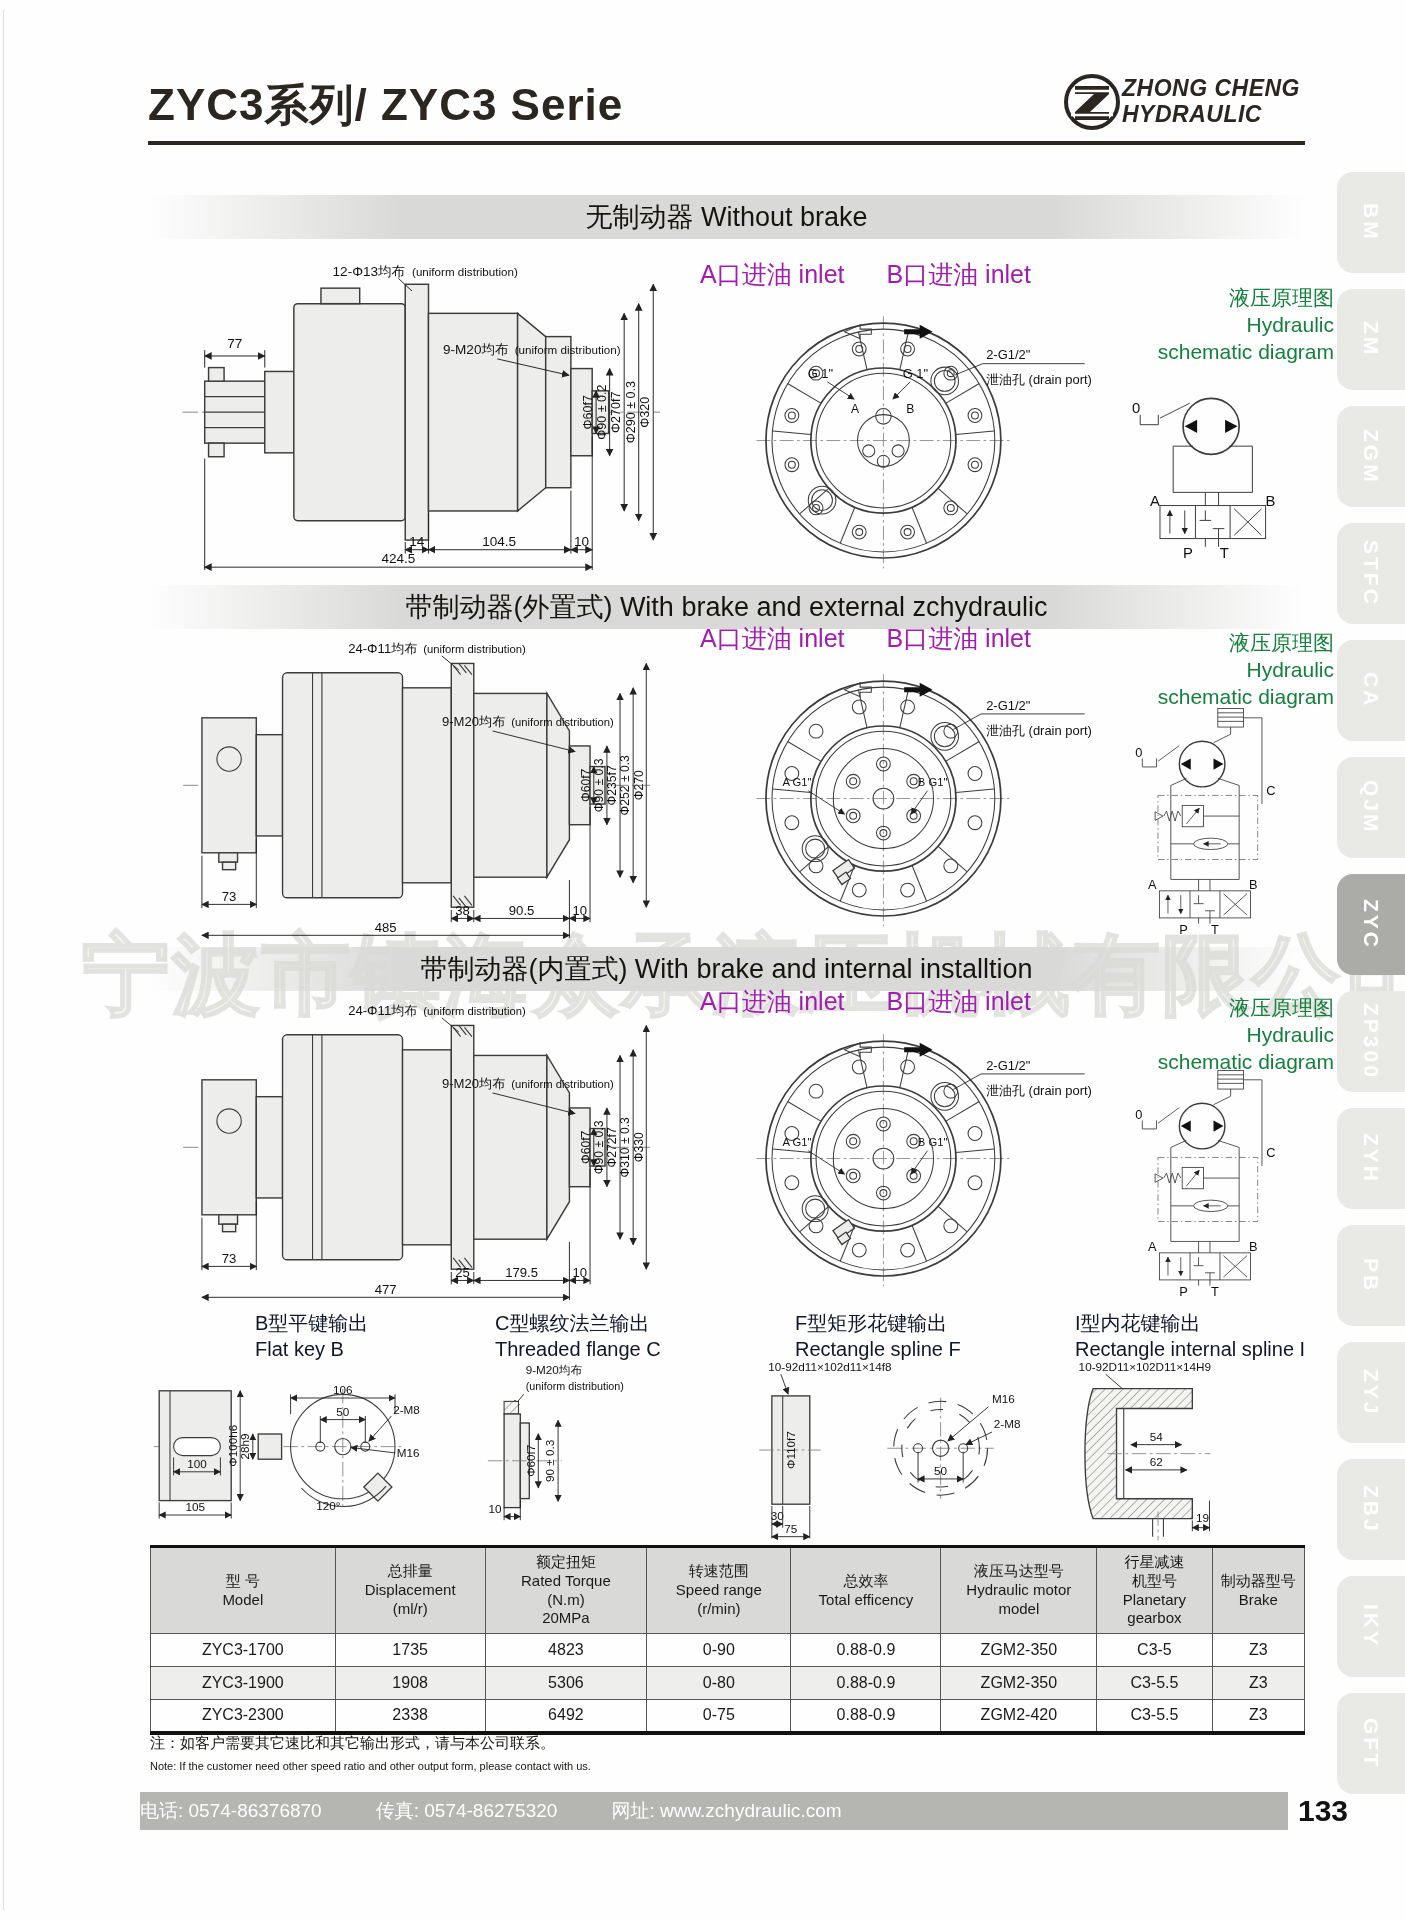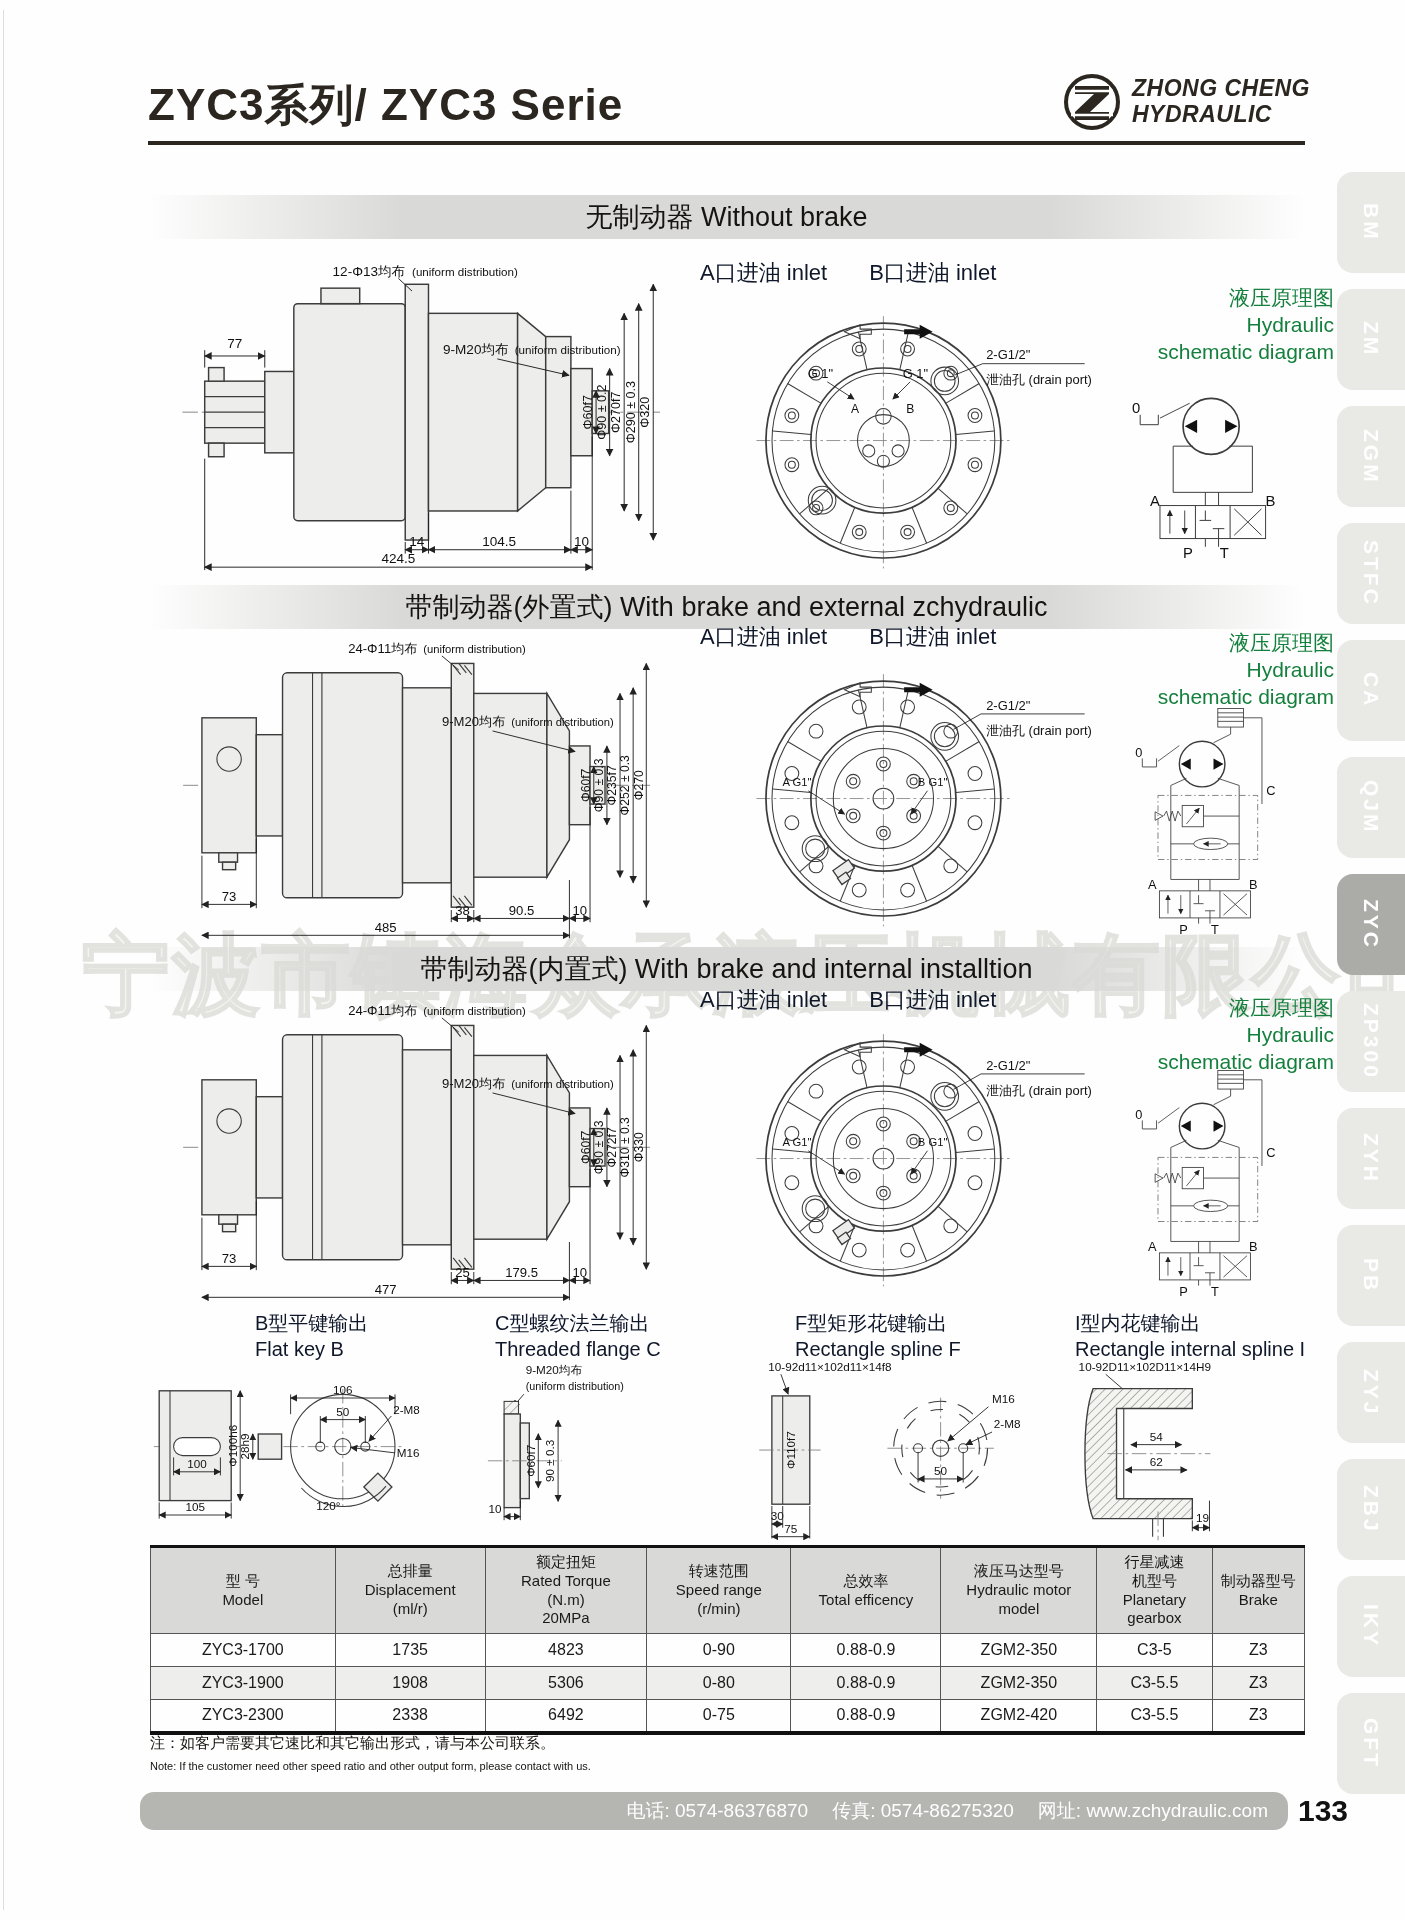--- a/index.html
+++ b/index.html
@@ -3,33 +3,33 @@
 <meta charset="utf-8">
 <style>
   * { margin:0; padding:0; box-sizing:border-box; }
   body { background:#9a9a9a; font-family:"Liberation Sans", sans-serif; }
   .page { position:relative; width:1405px; height:1920px; background:#fefefe; overflow:hidden; margin:0 auto; color:#1a1a1a; }
   .abs { position:absolute; }
   .edge-line { position:absolute; left:3px; top:10px; width:1px; height:1900px; background:#ddd; }
 
   .header-title { left:148px; top:76px; font-size:44px; font-weight:bold; letter-spacing:1px; color:#2b2620; }
   .header-rule { left:148px; top:141px; width:1157px; height:4px; background:#2b2620; }
-  .logo { left:1062px; top:72px; display:flex; align-items:center; gap:10px; }
+  .logo { left:1062px; top:72px; display:flex; align-items:center; }
   .logo-text { font-style:italic; font-weight:bold; font-size:23px; line-height:1.12; color:#2b2620; letter-spacing:.5px; }
 
   .sidebar { left:1337px; top:172px; width:68px; }
   .side-tab { width:68px; height:101px; margin-bottom:16px; background:#e9e9e6; border-radius:16px 0 0 16px;
               display:flex; align-items:center; justify-content:center; }
   .side-tab.active { background:#ababa8; }
   .side-tab span { writing-mode:vertical-rl; color:#fff; font-size:21px; font-weight:bold; letter-spacing:3px; }
 
   .banner { left:148px; width:1157px; height:44px; display:flex; align-items:center; justify-content:center;
             font-size:27px; color:#161410; z-index:2;
             background:linear-gradient(90deg, rgba(217,217,215,0) 0%, #d9d9d7 22%, #d9d9d7 78%, rgba(217,217,215,0) 100%); }
-  .inlets { font-size:22px; color:#0f172a; z-index:2; white-space:nowrap; }
+  .inlets { font-size:25px; color:#a21caf; z-index:2; white-space:nowrap; }
   .inlets span { margin-right:42px; }
   .schem-title { width:214px; text-align:right; font-size:21px; line-height:1.28; color:#15803d; z-index:2; }
 
   .watermark { left:82px; top:916px; font-size:88px; font-weight:bold; white-space:nowrap; letter-spacing:2px;
                color:#f3f3f0; -webkit-text-stroke:2px #e2e2de; z-index:0; }
   svg.abs { z-index:1; overflow:visible; }
 
   .bf { fill:#ededeb; stroke:#3c3c3c; stroke-width:1.5; }
   .wf { fill:#ffffff; stroke:#3c3c3c; stroke-width:1.2; }
   .tn { fill:none; stroke:#3c3c3c; stroke-width:1.2; }
@@ -47,22 +47,22 @@
 
   .spec-table-wrap { left:150px; top:1545px; width:1155px; z-index:2; }
   table.spec { width:100%; border-collapse:collapse; border-top:3px solid #111; border-bottom:4px solid #111; }
   table.spec th, table.spec td { border:1px solid #555; text-align:center; }
   table.spec th { background:#d9d9d7; font-weight:normal; font-size:15px; line-height:1.25; padding:5px 2px; vertical-align:middle; }
   table.spec td { font-size:16px; height:33px; }
   table.spec tr.alt td { background:#eeeeec; }
   .note { left:150px; z-index:2; color:#161410; }
 
   .footer-bar { left:140px; top:1792px; width:1148px; height:38px; background:#b5b5b2; z-index:2;
-                display:flex; align-items:center; justify-content:flex-end; gap:24px; padding-right:20px;
-                color:#fff; font-size:19px;border-radius:14px; }
+                display:flex; align-items:center; gap:54px; padding-right:20px;
+                color:#fff; font-size:19px; }
   .page-num { left:1298px; top:1794px; font-size:30px; font-weight:bold; color:#111; z-index:2; }
 </style>
 </head>
 <body>
 
 <div class="page">
 
   <svg width="0" height="0" class="abs">
     <defs>
       <marker id="ma" viewBox="0 0 10 10" refX="9" refY="5" markerWidth="8" markerHeight="8" orient="auto-start-reverse">

